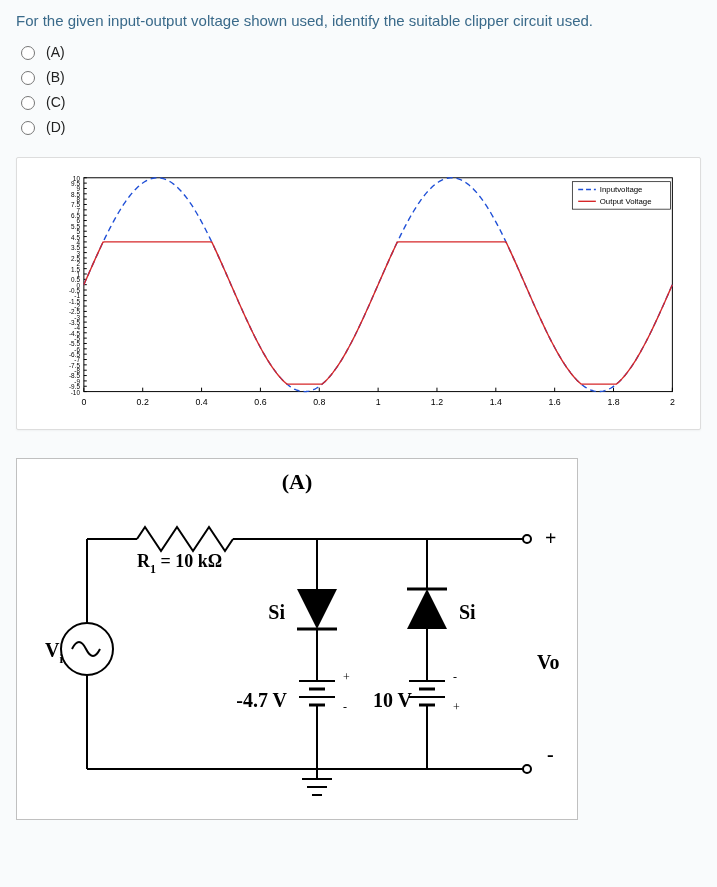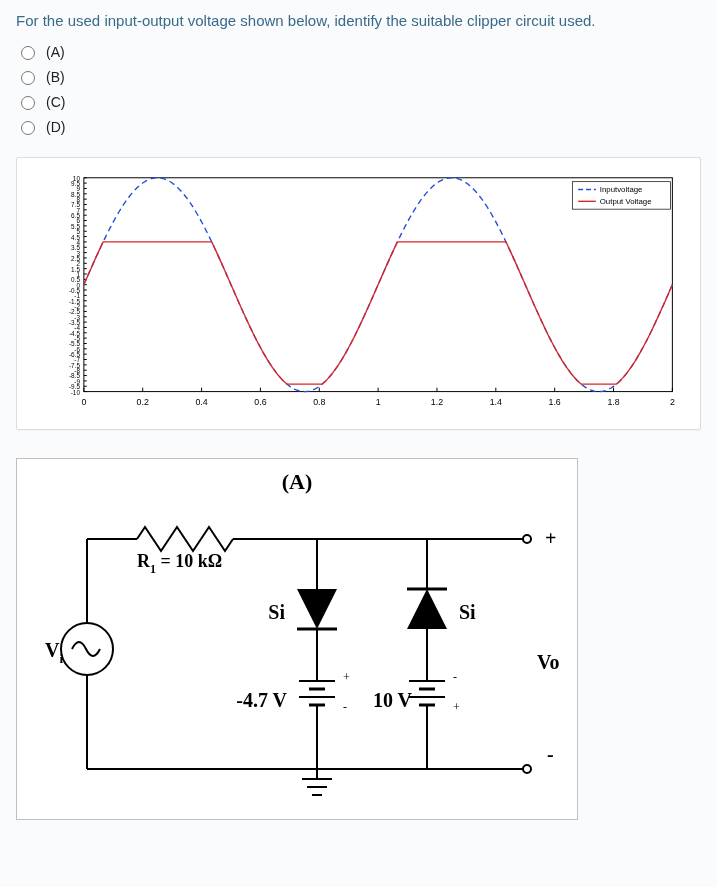--- a/index.html
+++ b/index.html
@@ -58,21 +58,21 @@
     width: 100%;
     height: auto;
   }
   .svg-label {
     font-family: "Times New Roman", serif;
   }
 </style>
 </head>
 <body>
 
-<div class="question-text">For the used input-output voltage shown below, identify the suitable clipper circuit used.</div>
+<div class="question-text">For the given input-output voltage shown used, identify the suitable clipper circuit used.</div>
 
 <div class="options">
   <div class="option-row">
     <input type="radio" name="ans" style="">
     <span class="option-label">(A)</span>
   </div>
   <div class="option-row">
     <input type="radio" name="ans" style="">
     <span class="option-label">(B)</span>
   </div>

